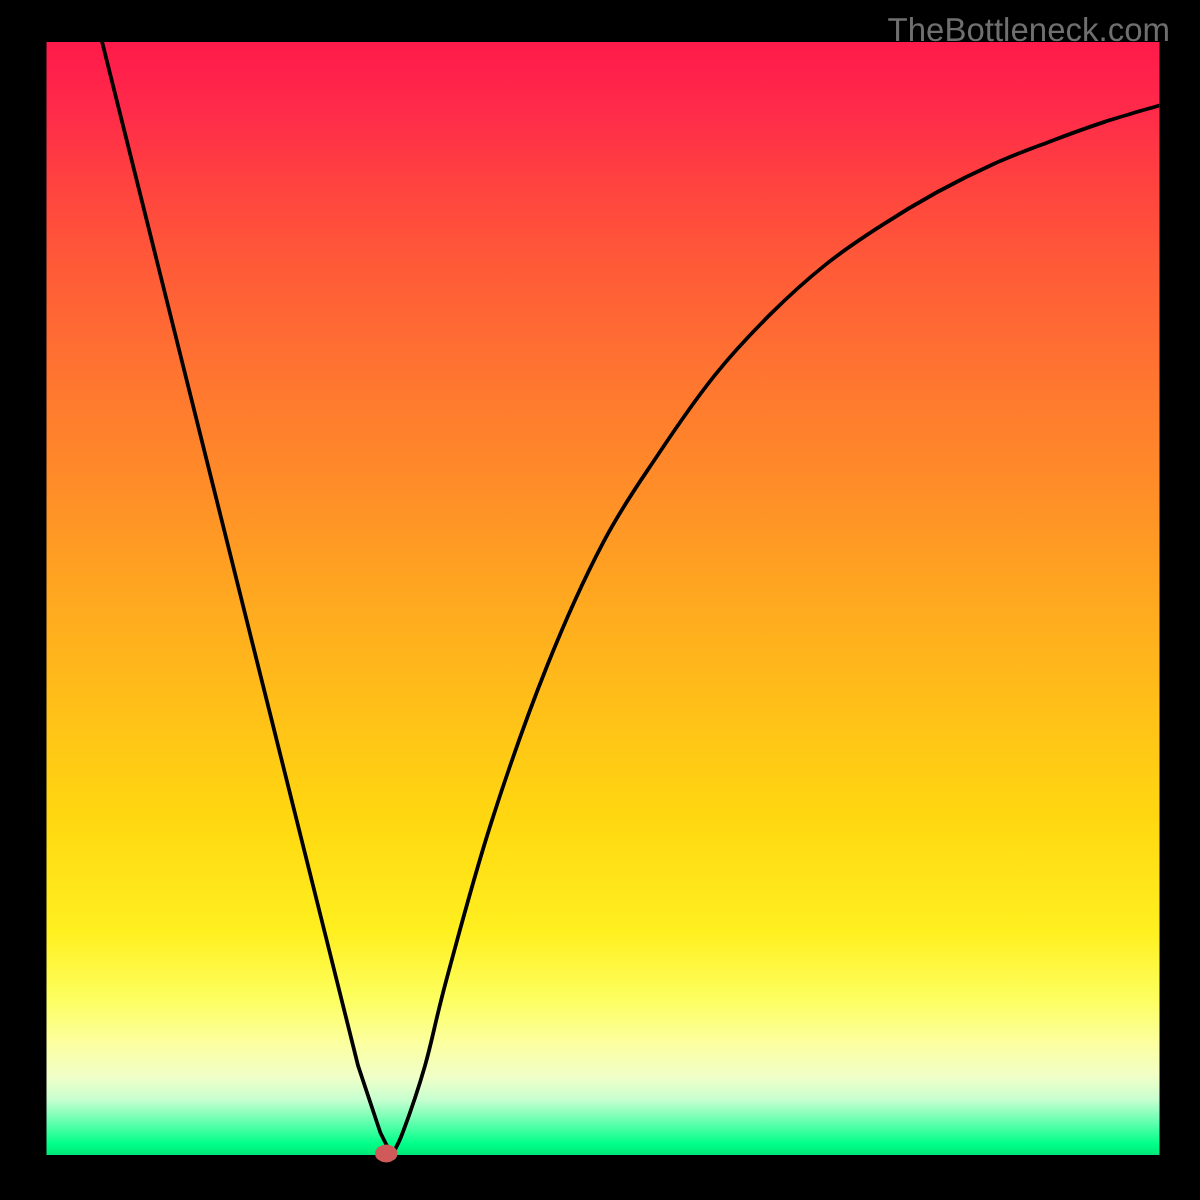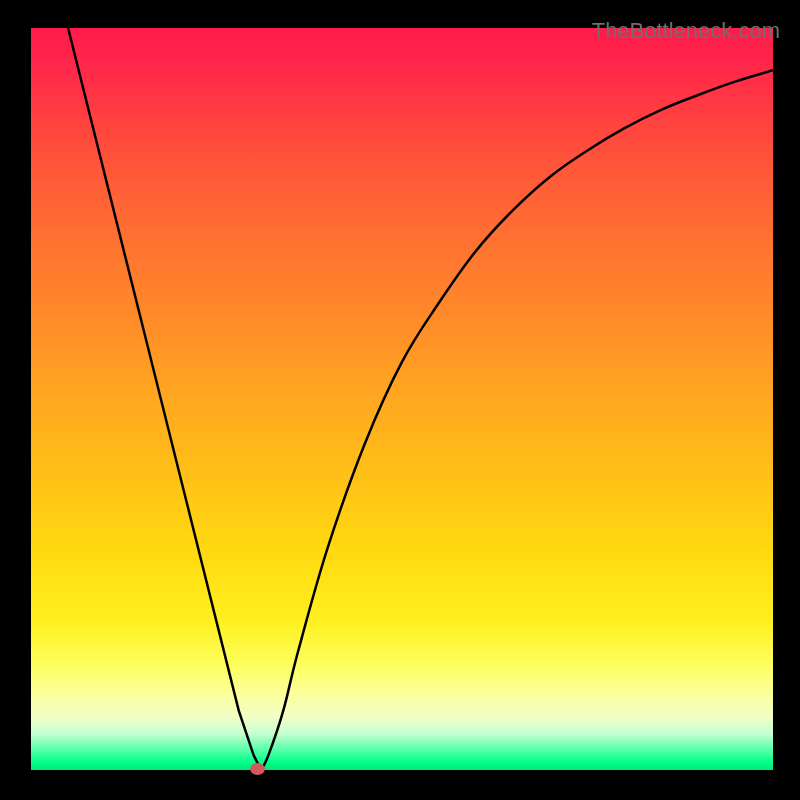--- a/index.html
+++ b/index.html
@@ -47,21 +47,21 @@
   .marker {
     position: absolute;
     width: 15px;
     height: 12px;
     background: #d05a5a;
     border-radius: 50%;
     pointer-events: none;
   }
   .watermark {
     position: absolute;
-    top: 18px;
+    top: 7px;
     right: 20px;
     color: #6f6f6f;
     font-family: Arial, Helvetica, sans-serif;
     font-size: 22px;
     font-weight: 500;
   }
 </style>
 </head>
 <body>
 

